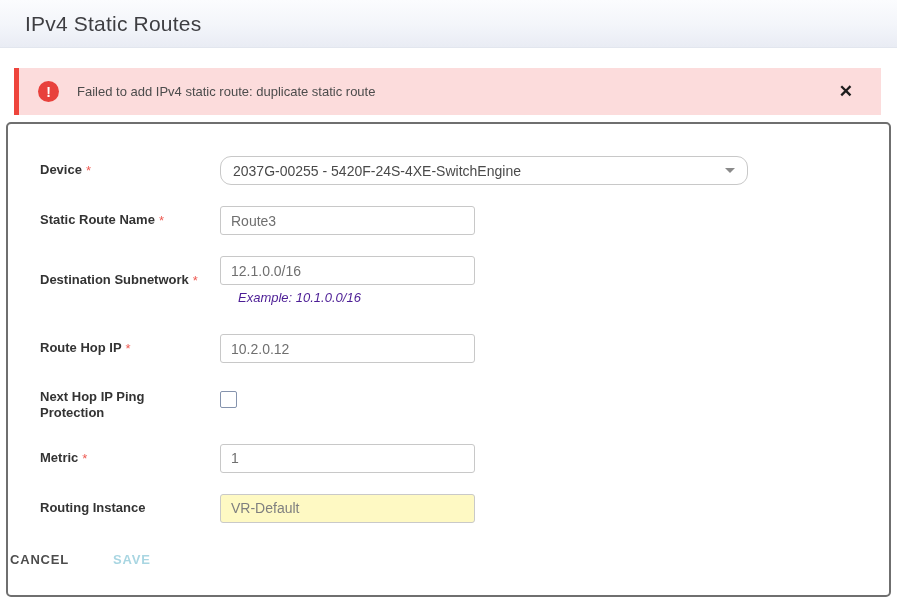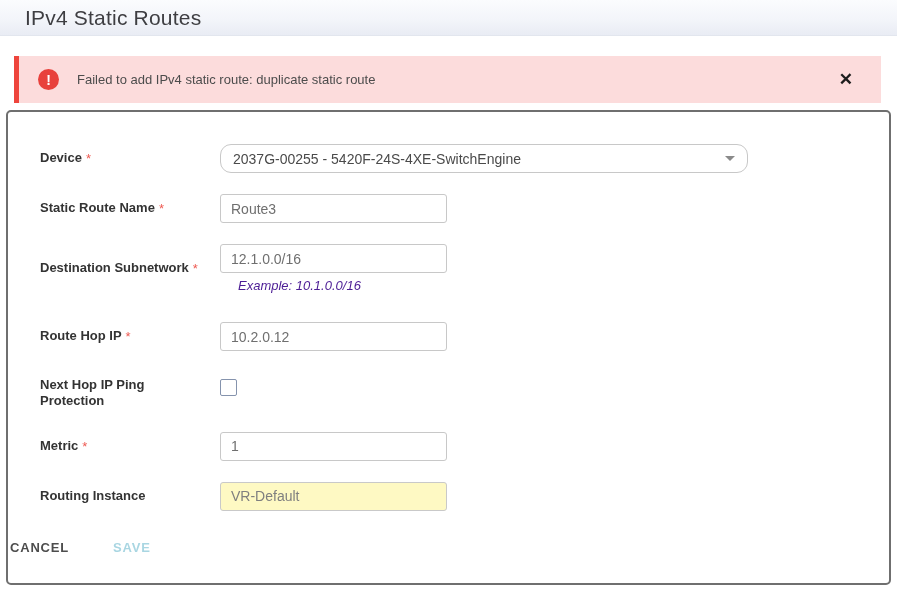--- a/index.html
+++ b/index.html
@@ -5,21 +5,21 @@
   * { margin: 0; padding: 0; box-sizing: border-box; }
   html, body {
     width: 897px; height: 604px;
     background: #ffffff;
     font-family: "Liberation Sans", sans-serif;
     overflow: hidden;
   }
 
   
   .page-header {
-    height: 36px;
+    height: 48px;
     background: linear-gradient(to bottom, #fbfcfe 0%, #f3f5fa 55%, #e9ecf4 100%);
     border-bottom: 1px solid #e2e6ee;
     display: flex; align-items: center;
     padding-left: 25px;
   }
   .page-title {
     font-size: 21px;
     color: #3e3e42;
     font-weight: 400;
     letter-spacing: 0.2px;
@@ -87,21 +87,21 @@
     color: #333333;
     line-height: 1.25;
   }
   .required-mark {
     color: #ee5a52;
     font-size: 13px;
     margin-left: 4px;
     font-weight: 400;
   }
   .text-input {
-    width: 227px; height: 29px;
+    width: 255px; height: 29px;
     border: 1px solid #c8c8c8;
     border-radius: 3px;
     padding: 0 10px;
     font-family: "Liberation Sans", sans-serif;
     font-size: 14px;
     color: #6f6f6f;
     background: #ffffff;
     outline: none;
   }
   .text-input:disabled {

